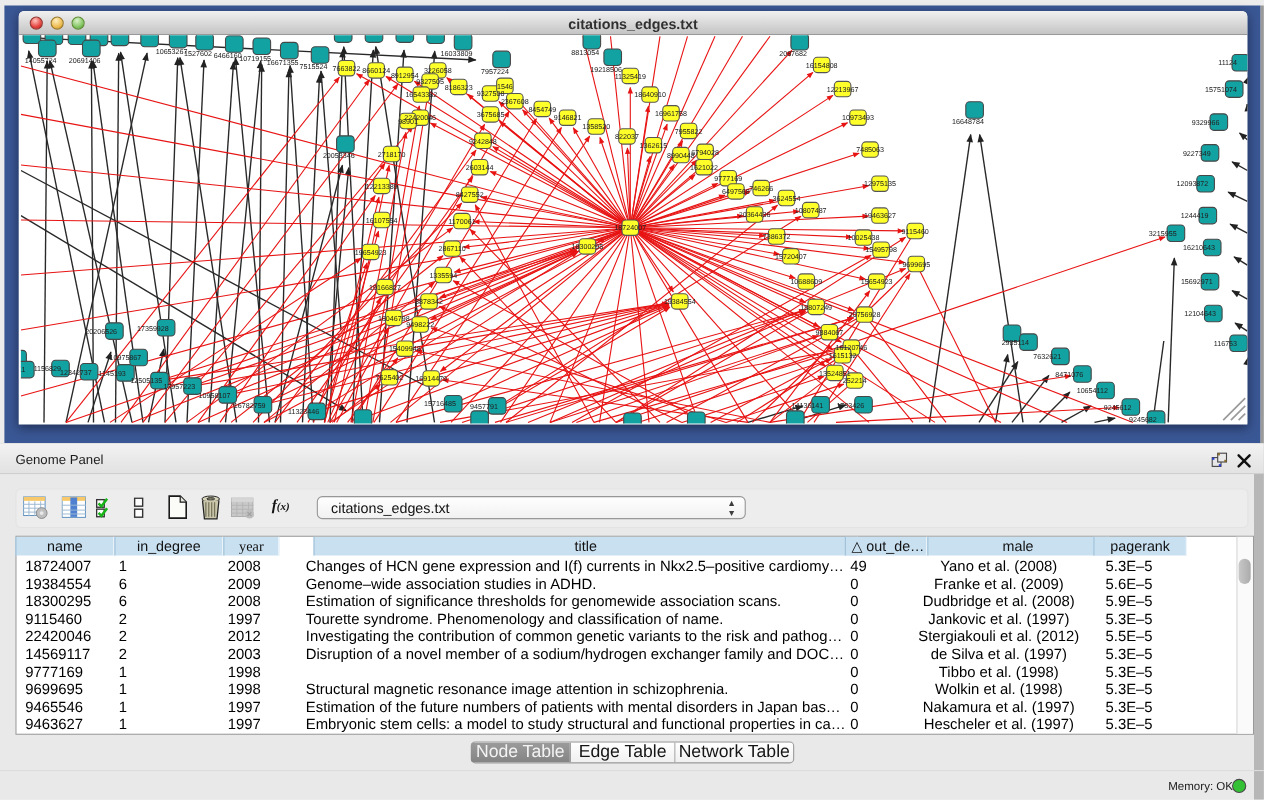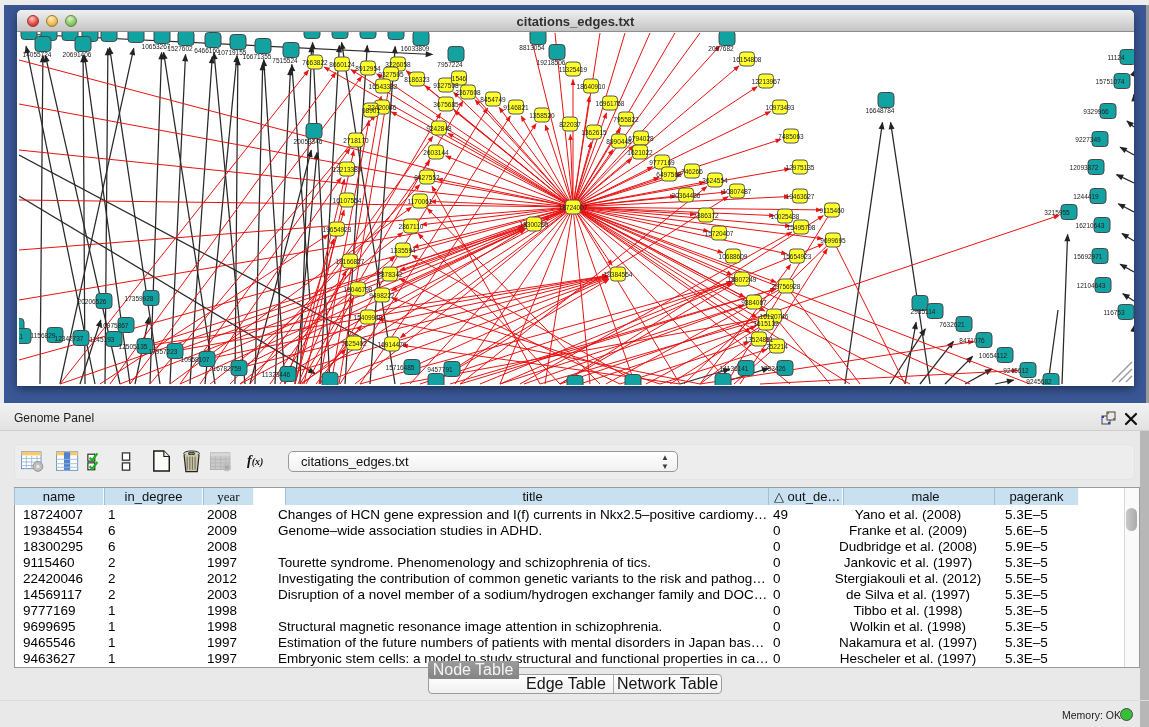--- a/index.html
+++ b/index.html
@@ -647,29 +647,30 @@
     <span style="left:207px">2009</span>
     <span style="left:278px;width:491px;overflow:hidden;text-overflow:ellipsis">Genome–wide association studies in ADHD.</span>
     <span style="left:773px">0</span>
     <span class="ctr" style="left:828px;width:160px">Franke et al. (2009)</span>
     <span style="left:1005px">5.6E–5</span>
   </div>
 <div class="tr" style="top:538px">
     <span style="left:23px">18300295</span>
     <span style="left:108px">6</span>
     <span style="left:207px">2008</span>
+    <span style="left:278px;width:491px;overflow:hidden;text-overflow:ellipsis">Estimation of significance thresholds for genomewide association scans.</span>
     <span style="left:773px">0</span>
     <span class="ctr" style="left:828px;width:160px">Dudbridge et al. (2008)</span>
     <span style="left:1005px">5.9E–5</span>
   </div>
 <div class="tr" style="top:554px">
     <span style="left:23px">9115460</span>
     <span style="left:108px">2</span>
     <span style="left:207px">1997</span>
-    <span style="left:278px;width:491px;overflow:hidden;text-overflow:ellipsis">Tourette syndrome. Phenomenology and schizophrenia of tics.</span>
+    <span style="left:278px;width:491px;overflow:hidden;text-overflow:ellipsis">Tourette syndrome. Phenomenology and classification of name.</span>
     <span style="left:773px">0</span>
     <span class="ctr" style="left:828px;width:160px">Jankovic et al. (1997)</span>
     <span style="left:1005px">5.3E–5</span>
   </div>
 <div class="tr" style="top:570px">
     <span style="left:23px">22420046</span>
     <span style="left:108px">2</span>
     <span style="left:207px">2012</span>
     <span style="left:278px;width:491px;overflow:hidden;text-overflow:ellipsis">Investigating the contribution of common genetic variants to the risk and pathogenesis of attention deficit</span>
     <span style="left:773px">0</span>
@@ -716,17 +717,17 @@
     <span style="left:108px">1</span>
     <span style="left:207px">1997</span>
     <span style="left:278px;width:491px;overflow:hidden;text-overflow:ellipsis">Embryonic stem cells: a model to study structural and functional properties in cardiac tissue</span>
     <span style="left:773px">0</span>
     <span class="ctr" style="left:828px;width:160px">Hescheler et al. (1997)</span>
     <span style="left:1005px">5.3E–5</span>
   </div>
 <div class="abs" id="vscroll"></div>
 <div class="abs" id="vthumb"></div>
 <div class="abs" id="tabs"></div>
-<div class="seg abs" id="seg1" style="left:428px;top:661px;">Node Table</div>
+<div class="seg abs" id="seg1" style="left:428px;top:675px;">Node Table</div>
 <div class="seg abs" id="seg2" style="left:519px;top:675px;">Edge Table</div>
 <div class="seg abs" id="seg3" style="left:614px;top:675px;">Network Table</div>
 <div class="abs" style="left:0;top:700px;width:1149px;height:1px;background:#dddddd"></div>
 <div class="abs" id="mem">Memory: OK</div>
 <div class="abs" id="memdot"></div>
 </body></html>

